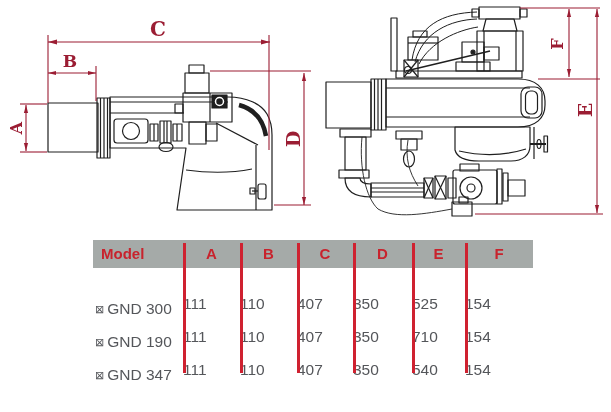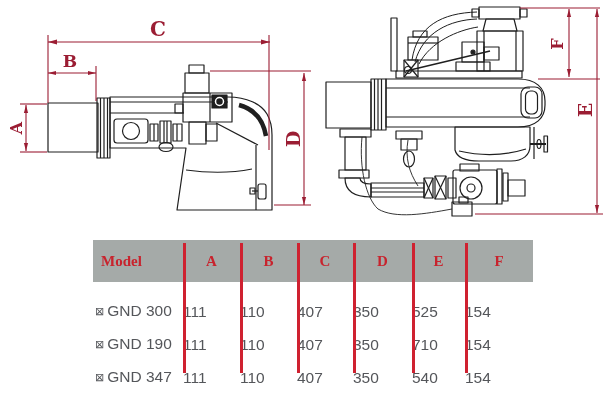--- a/index.html
+++ b/index.html
@@ -5,27 +5,27 @@
   html,body{margin:0;padding:0;background:#fff;}
   #stage{
     position:relative;width:611px;height:412px;background:#ffffff;overflow:hidden;
     font-family:"Liberation Sans",sans-serif;
   }
   #drawing-svg{position:absolute;left:0;top:0;}
   .dim-label{font-family:"DejaVu Serif",serif;font-weight:bold;fill:#9b1d33;}
   
   #dim-table{position:absolute;left:93px;top:240px;width:440px;}
   .tbl-grid{display:grid;grid-template-columns:90px 57px 57px 56px 59px 53px 68px;}
-  #tbl-header{height:42px;background:#a5aaa8;align-items:center;font-family:Liberation Serif, serif;}
+  #tbl-header{height:28px;background:#a5aaa8;align-items:center;}
   #tbl-header .hcell{color:#c8232d;font-size:15px;font-weight:600;text-align:center;line-height:28px;}
   #tbl-header .hcell.model{text-align:left;padding-left:8px;}
   #tbl-rows{margin-top:12px;}
   .trow{height:33px;align-items:center;}
   .tcell{color:#54565a;font-size:15.5px;text-align:left;line-height:33px;white-space:nowrap;}
-  .tcell.model{text-align:left;padding-left:2px;}
+  .tcell.model{text-align:left;padding-left:2px;margin-top:12px;}
   .tofu{font-size:11px;position:relative;top:-1px;margin-right:3px;color:#54565a;}
   .vline{position:absolute;top:3px;height:130px;width:2.5px;background:#cf2130;}
 </style>
 </head>
 <body>
 
 <div id="stage">
 
   <svg id="drawing-svg" width="611" height="238" viewBox="0 0 611 238">
 

